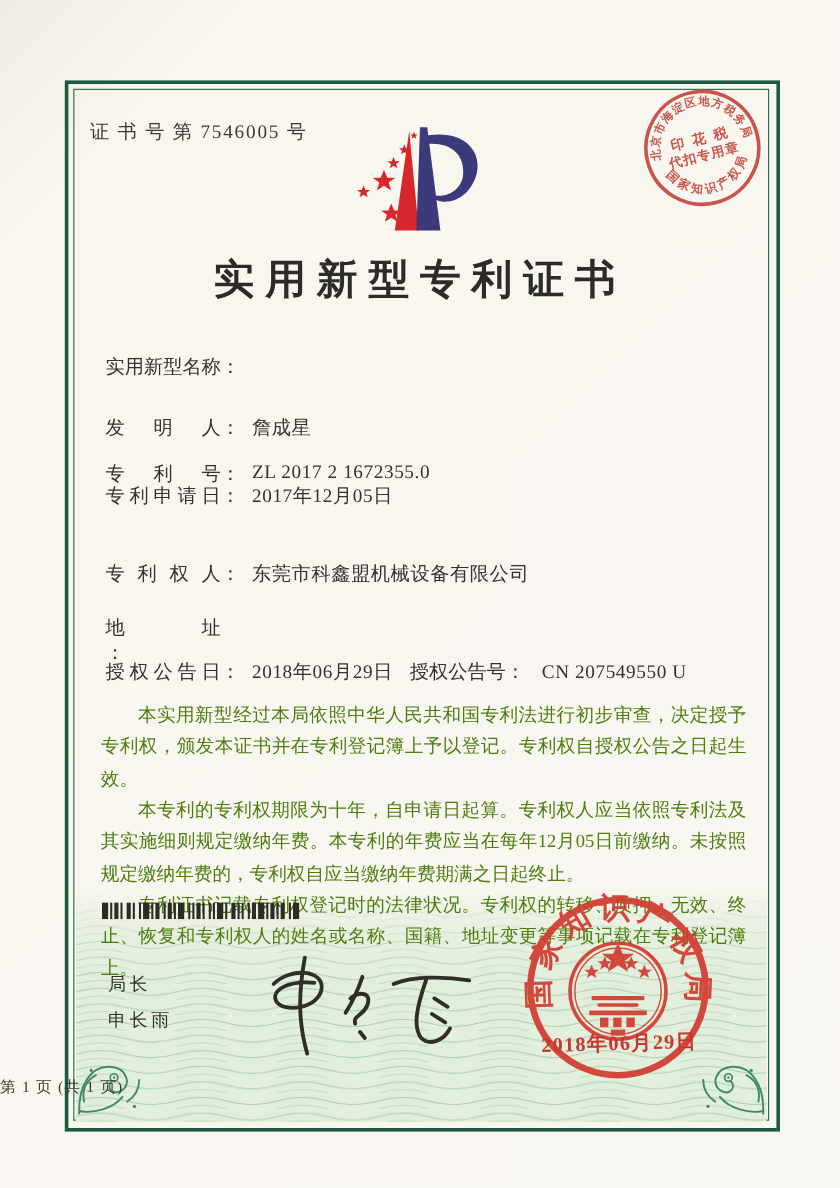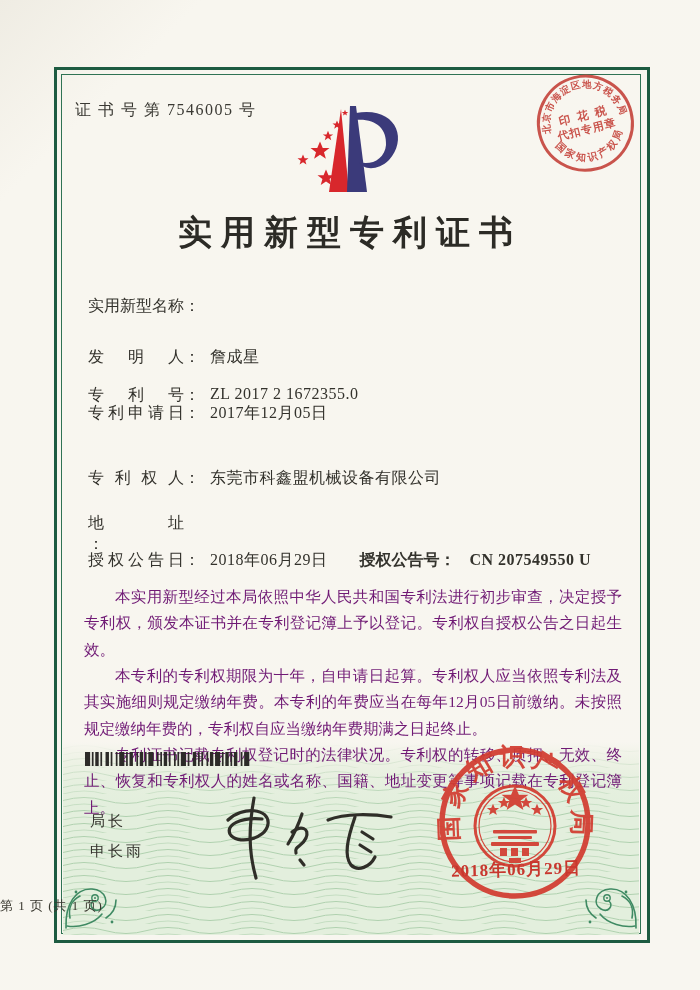--- a/index.html
+++ b/index.html
@@ -40,25 +40,25 @@
     position:absolute;left:88px;font-size:16px;color:#33322c;
     display:flex;align-items:flex-start;white-space:nowrap;
   }
   .flabel{
     display:inline-block;width:96px;
     text-align:justify;text-align-last:justify;
   }
   .fcolon{display:inline-block;}
   .fvalue{display:inline-block;margin-left:10px;letter-spacing:0.5px;}
   .fvalue.wrap{white-space:normal;max-width:452px;line-height:1.55;}
-  .grant2{margin-left:32px;font-weight:bold;}
+  .grant2{margin-left:14px;}
   
   .bodytext{
     position:absolute;left:84px;top:584px;width:538px;
-    font-size:15.5px;line-height:1.70;text-align:justify;color:#701a75;
+    font-size:15.5px;line-height:1.70;text-align:justify;color:#4d7c0f;
   }
   .bodytext p{margin:0;text-indent:2em;}
   
   .guilloche{position:absolute;left:63px;top:742px;width:576px;height:193px;}
   
   .barcode{position:absolute;left:85px;top:752px;}
   .signer{
     position:absolute;left:90px;top:806px;
     font-size:15px;letter-spacing:3px;color:#33322c;line-height:2.0;
     font-family:"Liberation Sans","DejaVu Sans",sans-serif;

